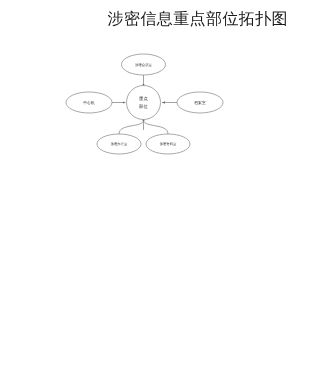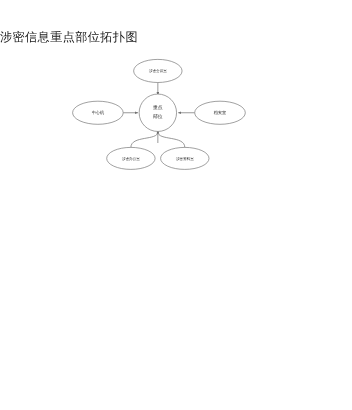--- a/index.html
+++ b/index.html
@@ -17,25 +17,25 @@
   }
 
   #page {
     position: absolute;
     inset: 0;
     background: #ffffff;
   }
 
   #doc-title {
     position: absolute;
-    top: 27px;
+    top: 12px;
     left: 0;
     width: 288px;
-    text-align: left;
-    font-size: 11px;
+    text-align: right;
+    font-size: 16px;
     line-height: 14px;
     letter-spacing: 0.4px;
     color: #1a1a1a;
     font-family: "DejaVu Serif", "Liberation Serif", serif;
     white-space: nowrap;
   }
 
   #diagram {
     position: absolute;
     top: 50px;

